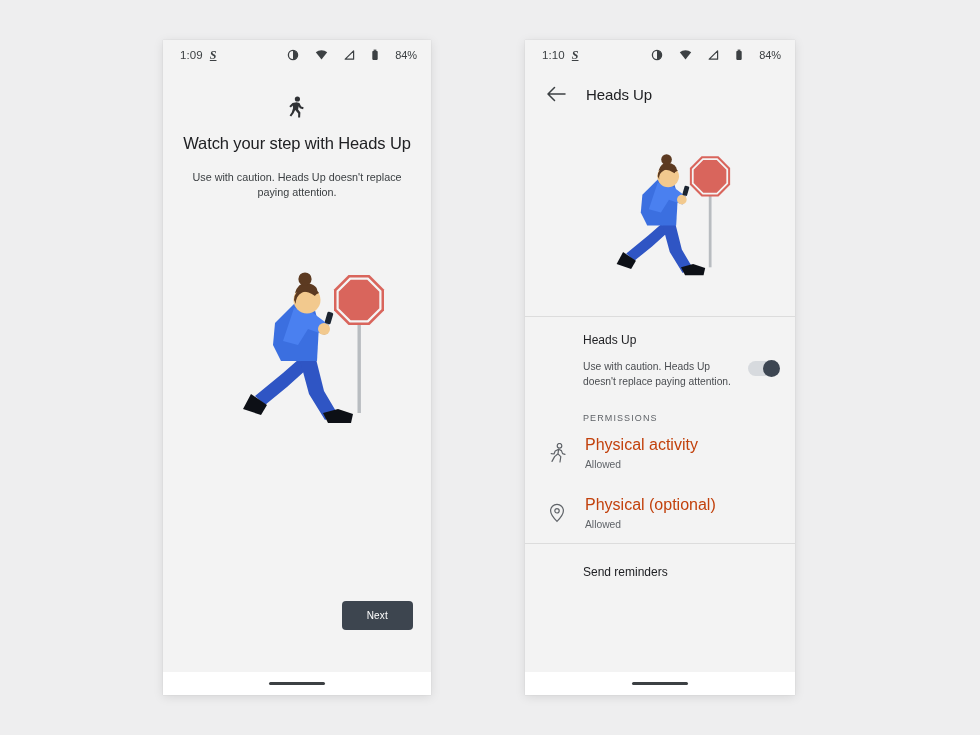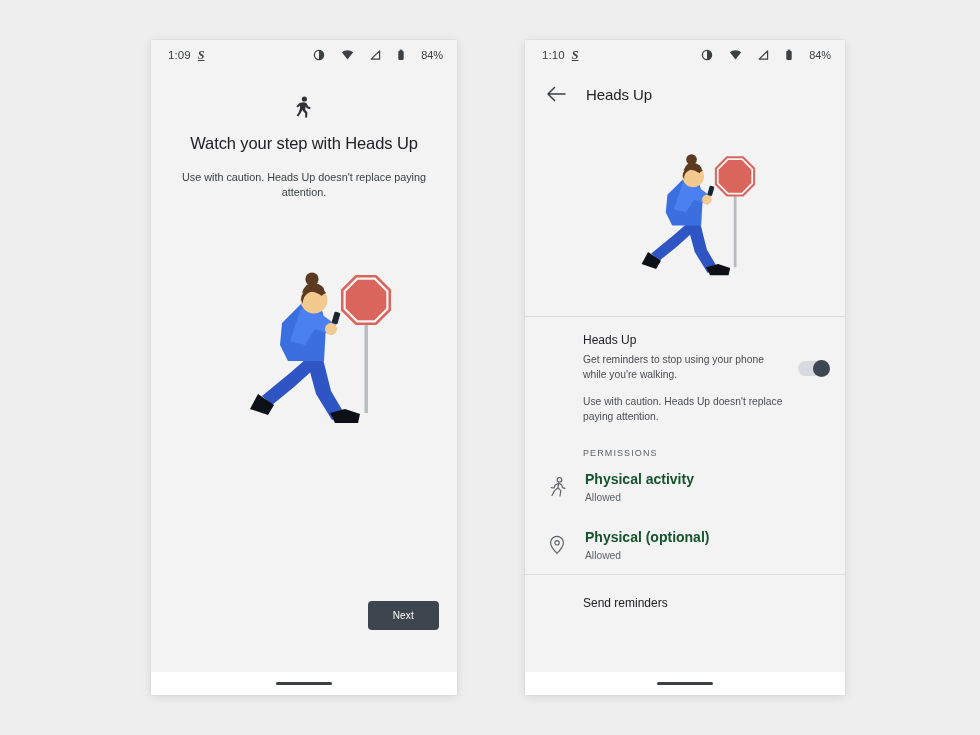--- a/index.html
+++ b/index.html
@@ -14,22 +14,22 @@
   }
 
   .phone {
     position: absolute;
     background: #f3f3f3;
     box-shadow: 0 2px 10px rgba(0,0,0,0.10), 0 0 1px rgba(0,0,0,0.15);
     overflow: hidden;
     display: flex;
     flex-direction: column;
   }
-  #phone-left  { left: 151px; top: 40px; width: 306px; height: 655px; }
-  #phone-right { left: 525px; top: 40px; width: 320px; height: 655px; }
+  #phone-left  { left: 163px; top: 40px; width: 268px; height: 655px; }
+  #phone-right { left: 525px; top: 40px; width: 270px; height: 655px; }
 
   
   .statusbar {
     height: 30px;
     display: flex;
     align-items: center;
     padding: 0 14px 0 17px;
     flex: none;
   }
   .status-time {
@@ -182,21 +182,21 @@
     align-items: center;
     padding: 13px 16px 13px 18px;
   }
   .perm-icon {
     width: 28px;
     display: flex;
     justify-content: center;
     flex: none;
   }
   .perm-text { margin-left: 14px; }
-  .perm-title { font-size: 14px; color: #14532d; font-weight: bold; }
+  .perm-title { font-size: 16px; color: #c2410c; }
   .perm-status { font-size: 10.3px; color: #5f6368; margin-top: 5px; }
 
   .feedback-row { padding: 18px 16px 18px 58px; }
   .feedback-label { font-size: 12px; color: #202124; }
 
   
   .navbar {
     height: 23px;
     background: #ffffff;
     display: flex;
@@ -347,21 +347,20 @@
     </svg>
   </div>
 
   <div class="divider"></div>
 
   <div class="settings-area">
 
     <div class="master-row">
       <div class="master-text">
         <div class="master-title">Heads Up</div>
-        <div class="master-desc">Get reminders to stop using your phone while you're walking.</div>
         <div class="master-desc2">Use with caution. Heads Up doesn't replace paying attention.</div>
       </div>
       <div class="toggle">
         <div class="knob"></div>
       </div>
     </div>
 
     <div class="section-label">PERMISSIONS</div>
 
     <div class="perm-row">

